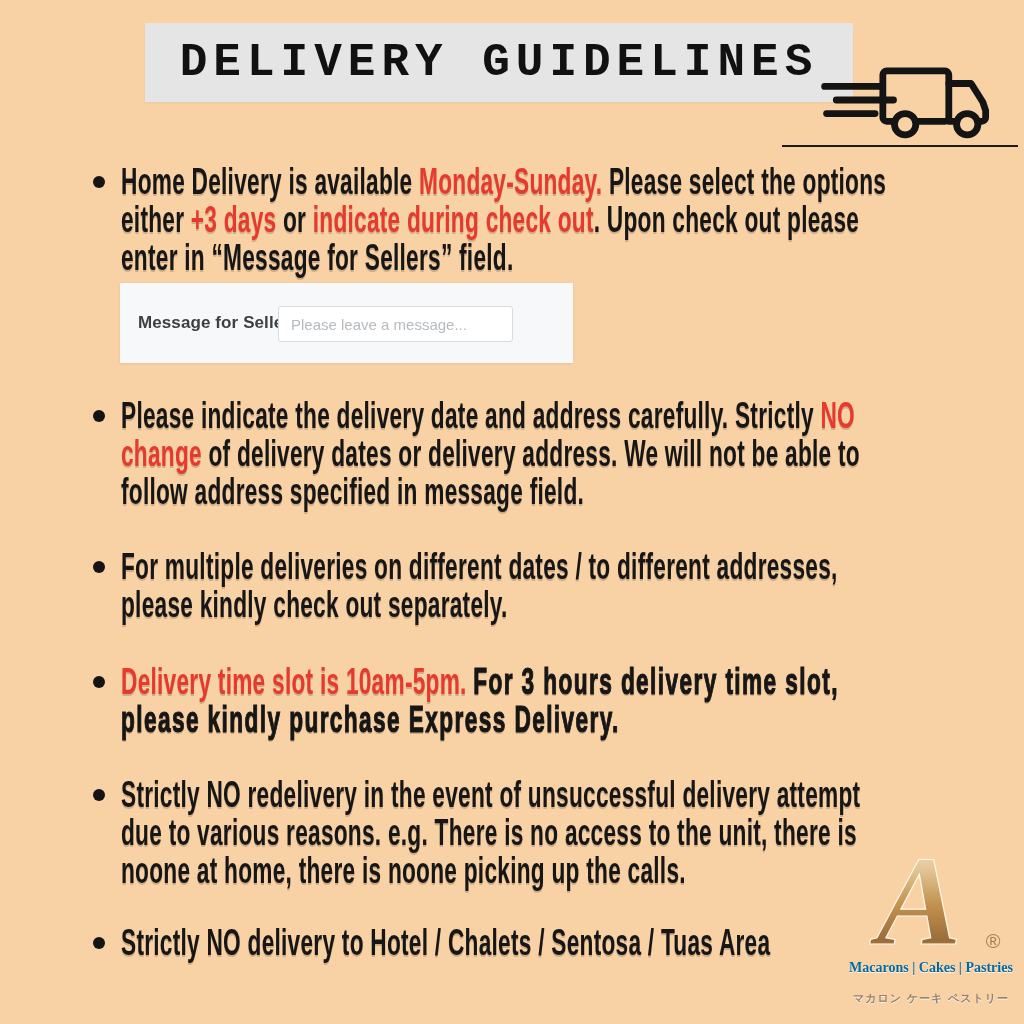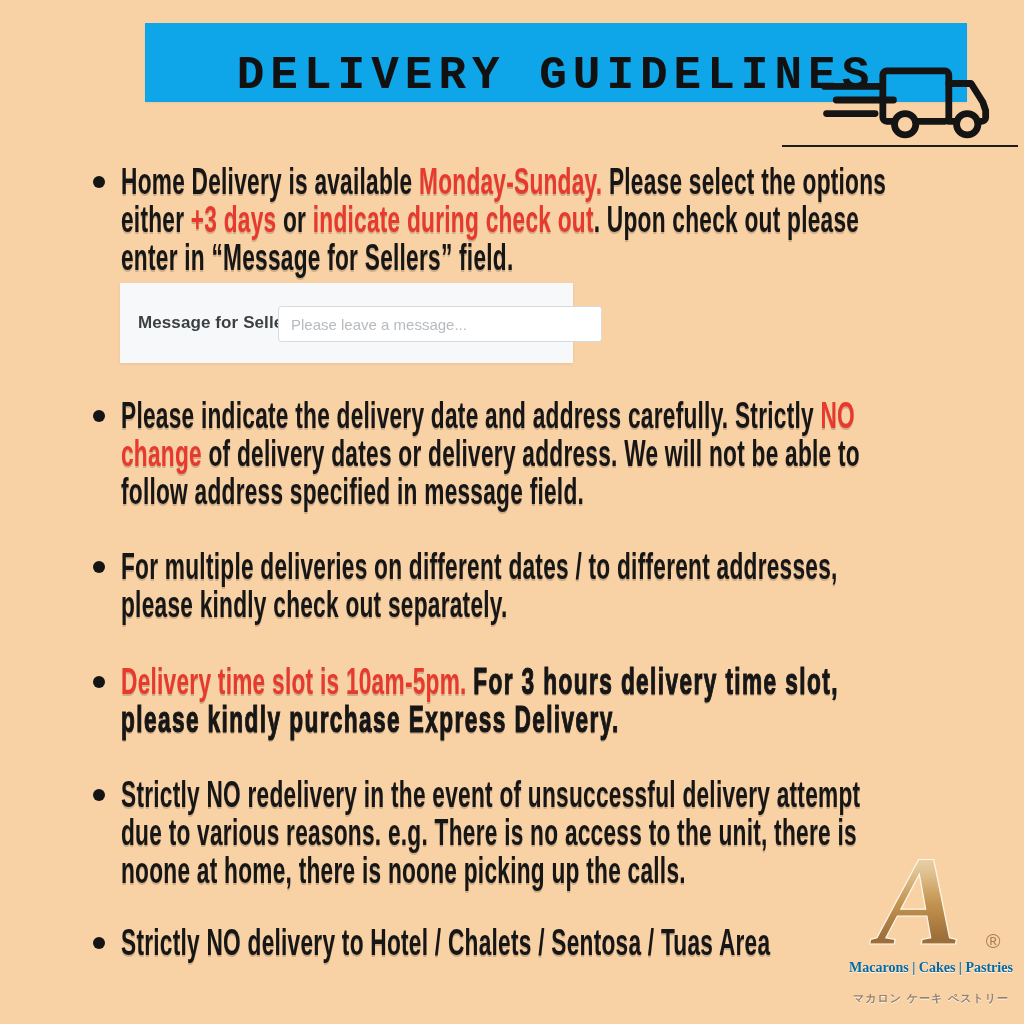--- a/index.html
+++ b/index.html
@@ -3,22 +3,22 @@
 <meta charset="utf-8">
 <style>
   html,body{margin:0;padding:0;}
   body{
     width:1024px;height:1024px;position:relative;overflow:hidden;
     background:#f8d1a5;
     font-family:"Liberation Sans",sans-serif;
   }
   
   .title-box{
-    position:absolute;left:145px;top:23px;width:822px;height:79px;
-    background:#0ea5e9;display:flex;align-items:flex-end;justify-content:center;
+    position:absolute;left:145px;top:23px;width:708px;height:79px;
+    background:#e5e5e5;display:flex;align-items:center;justify-content:center;
     box-shadow:0 1px 2px rgba(0,0,0,0.05);
   }
   .title-text{
     font-family:"Liberation Mono",monospace;
     font-weight:700;font-size:46px;letter-spacing:6px;color:#111;
     white-space:pre;
   }
   
   .truck{position:absolute;left:813px;top:56px;width:194px;height:88px;}
   .truck-underline{position:absolute;left:782px;top:145px;width:236px;height:2px;background:#1c1c1c;}
@@ -42,21 +42,21 @@
   
   .msg-widget{
     position:absolute;left:120px;top:283px;width:453px;height:80px;
     background:#f7f8f9;box-shadow:0 1px 3px rgba(0,0,0,0.07);
   }
   .msg-label{
     position:absolute;left:18px;top:0;height:80px;line-height:80px;
     font-size:17px;font-weight:700;color:#3c4043;letter-spacing:0.1px;
   }
   .msg-input{
-    position:absolute;left:158px;top:23px;width:324px;height:36px;
+    position:absolute;left:158px;top:23px;width:235px;height:36px;
     background:#ffffff;border:1px solid #d8dadd;border-radius:3px;
     box-sizing:border-box;padding:0 12px;
     font-family:"Liberation Sans",sans-serif;font-size:15px;color:#444;
     outline:none;
   }
   .msg-input::placeholder{color:#b6bbbf;opacity:1;}
   
   .logo{position:absolute;left:845px;top:848px;width:172px;height:165px;}
   .logo-a{position:absolute;left:0;top:0;width:172px;height:112px;}
   .logo-line1{

